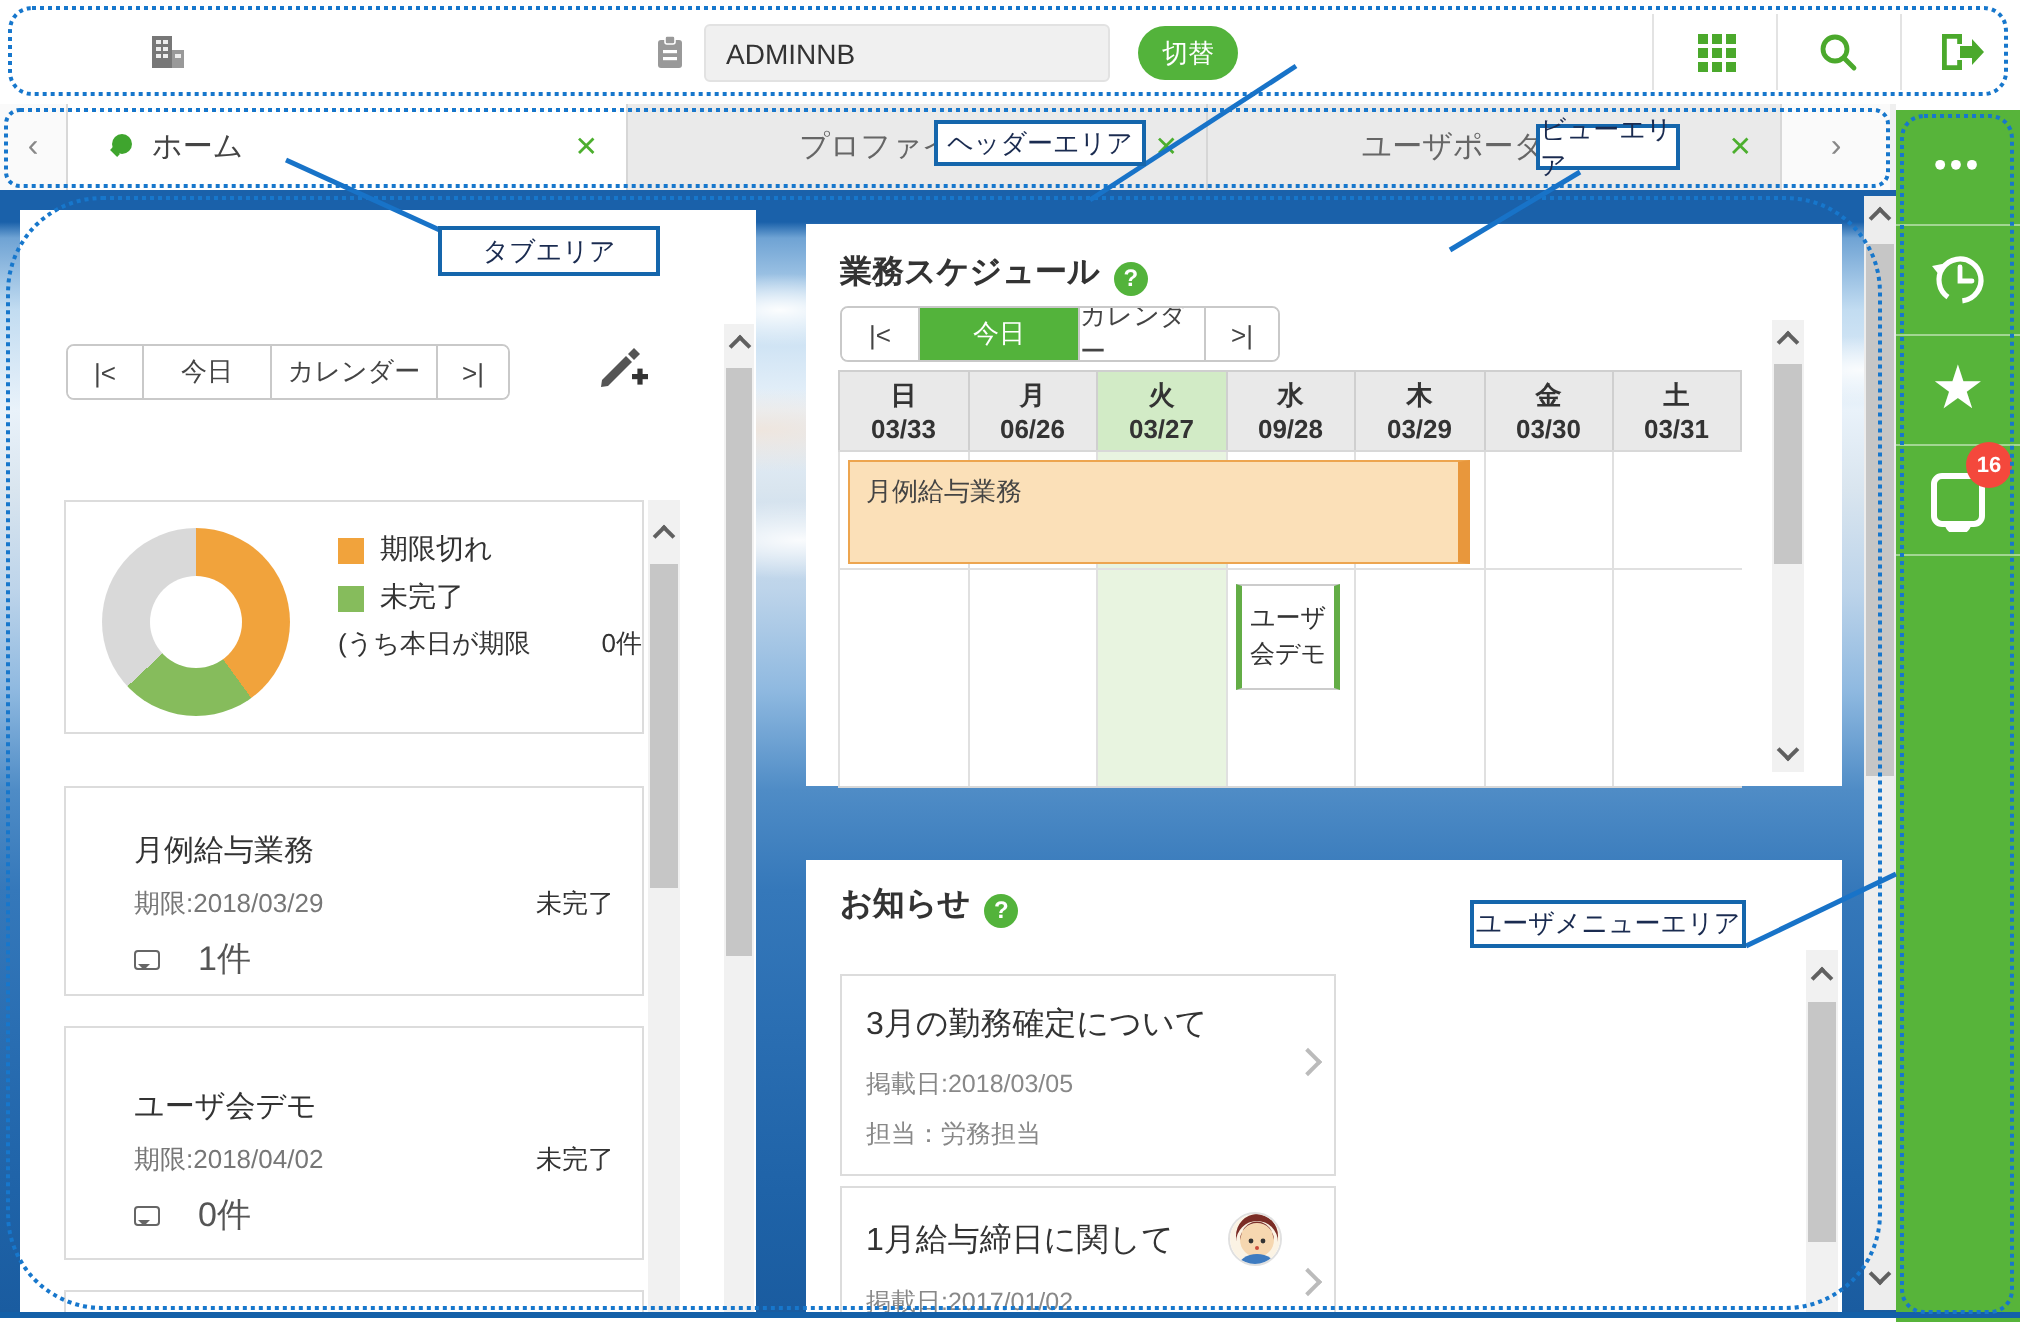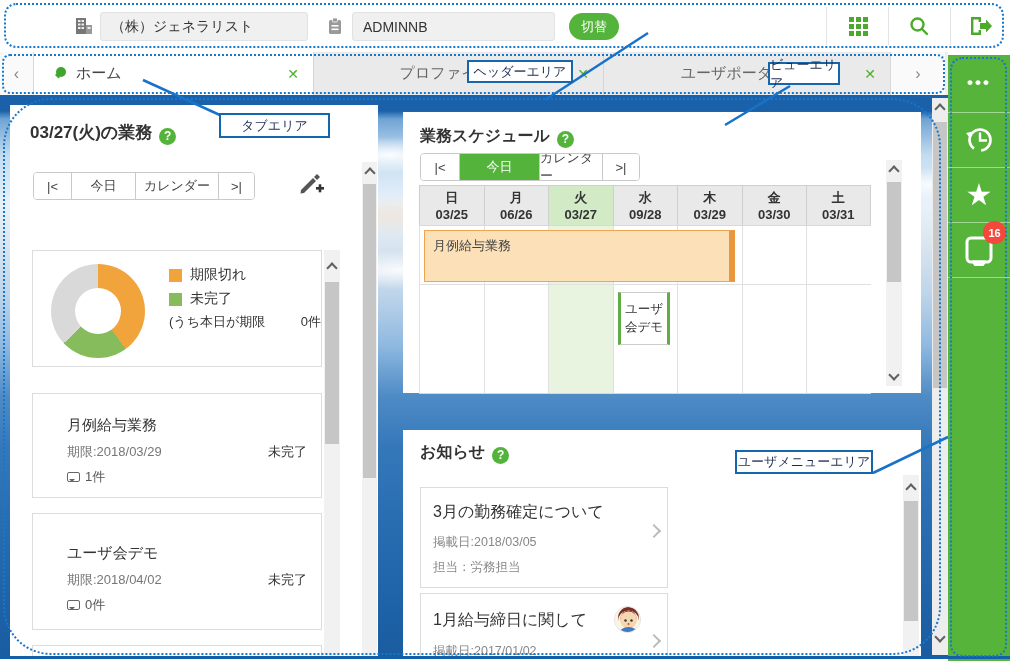--- a/index.html
+++ b/index.html
@@ -58,21 +58,21 @@
   .sb .thumb { position:absolute; left:1px; right:1px; background:#C6C6C6; }
   .arr { position:absolute; left:50%; width:8px; height:8px; border-left:2px solid #606060; border-top:2px solid #606060; }
   .arr.up { transform:translateX(-50%) rotate(45deg); }
   .arr.dn { transform:translateX(-50%) rotate(225deg); }
 
   
   .cardlist-card { position:absolute; left:0; width:290px; background:#fff; border:1px solid #DCDCDC; }
   .task-title { position:absolute; left:34px; top:22px; font-size:15px; color:#333; }
   .task-deadline { position:absolute; left:34px; top:49px; font-size:13px; color:#777; }
   .task-status { position:absolute; right:14px; top:49px; font-size:13px; color:#333; }
-  .task-msg { position:absolute; left:34px; top:74px; font-size:13px; color:#555; display:flex; align-items:center; gap:5px; }
+  .task-msg { position:absolute; left:34px; top:74px; font-size:17px; color:#555; display:flex; align-items:center; gap:19px; }
   .task-badge { position:absolute; left:146px; top:66px; background:#F0474B; color:#fff; font-size:12px; padding:4px 8px; }
   .legend-row { position:absolute; left:136px; display:flex; align-items:center; font-size:14px; color:#333; width:152px; }
   .swatch { width:13px; height:13px; margin-right:8px; flex:none; }
   #donut { position:absolute; left:18px; top:13px; width:94px; height:94px; border-radius:50%; }
   #donut:after { content:""; position:absolute; left:24px; top:24px; width:46px; height:46px; border-radius:50%; background:#fff; }
 
   
   .grid { position:absolute; left:16px; top:73px; width:452px; }
   .grid-hdr { display:flex; }
   .gcell { width:64.5px; height:40px; background:#E9E9E9; border-left:1px solid #CFCFCF; border-top:1px solid #CFCFCF;
@@ -130,21 +130,20 @@
       <g fill="#EDEDED">
         <rect x="4" y="4" width="2.5" height="2"></rect>
           <rect x="7.5" y="4" width="2.5" height="2"></rect>
         <rect x="4" y="7.5" width="2.5" height="2"></rect>
           <rect x="7.5" y="7.5" width="2.5" height="2"></rect>
         <rect x="4" y="11" width="2.5" height="2"></rect>
           <rect x="7.5" y="11" width="2.5" height="2"></rect>
         <rect x="13.5" y="11" width="3" height="2"></rect>
       </g>
     </svg>
-    <input class="field" style="left: 100px; top: 12px; width: 208px;" readonly="" value="（株）ジェネラリスト">
     <svg class="hdr-icon" style="left:326px;top:17px" width="18" height="18" viewBox="0 0 18 18">
       <rect x="3" y="3" width="12" height="14" rx="1.5" fill="#999"></rect>
       <rect x="6.5" y="1" width="5" height="4" rx="1" fill="#999" stroke="#fff" stroke-width="0.8"></rect>
       <rect x="5.5" y="8" width="7" height="1.6" fill="#fff"></rect>
       <rect x="5.5" y="11.5" width="7" height="1.6" fill="#fff"></rect>
     </svg>
     <input class="field" style="left: 352px; top: 12px; width: 203px;" readonly="" value="ADMINNB">
     <button class="btn-switch">切替</button>
 
     <div class="hdr-div" style="left:826px"></div>
@@ -189,23 +188,20 @@
     <div class="tab inactive" style="left:603px;width:287px">
       <span class="lbl">ユーザポータル</span>
       <span class="tab-x">✕</span>
     </div>
     <div class="tab-nav" style="left:890px;width:55px;border-left:1px solid #D8D8D8">›</div>
   </div>
 
   <div class="view">
 
     <div class="panel" style="left:10px;top:10px;width:368px;height:551px">
-      <div class="p-title" style="left:20px;top:16px;font-size:17px">
-        <span>03/27(火)の業務</span><span class="help">?</span>
-      </div>
       <div class="segnav" style="left:23px;top:67px">
         <div class="seg" style="width:37px">|&lt;</div>
         <div class="seg" style="width:64px">今日</div>
         <div class="seg" style="width:83px">カレンダー</div>
         <div class="seg" style="width:36px">&gt;|</div>
       </div>
       <svg style="position:absolute;left:288px;top:65px;cursor:pointer" width="26" height="26" viewBox="0 0 26 26">
         <path d="M3 20 L15 8 L18 11 L6 23 L2.5 23.5 z" fill="#555"></path>
         <path d="M16 7 L19 4 L22 7 L19 10 z" fill="#555"></path>
         <rect x="18" y="17" width="8" height="2.6" fill="#333"></rect>
@@ -271,21 +267,21 @@
       </div>
       <div class="segnav" style="left:17px;top:41px">
         <div class="seg" style="width:38px">|&lt;</div>
         <div class="seg green" style="width:80px">今日</div>
         <div class="seg" style="width:63px">カレンダー</div>
         <div class="seg" style="width:37px">&gt;|</div>
       </div>
 
       <div class="grid">
         <div class="grid-hdr">
-          <div class="gcell"><span>日</span><br><span>03/25</span></div>
+          <div class="gcell"><span>日</span><br><span>03/33</span></div>
           <div class="gcell"><span>月</span><br><span>06/26</span></div>
           <div class="gcell today"><span>火</span><br><span>03/27</span></div>
           <div class="gcell"><span>水</span><br><span>09/28</span></div>
           <div class="gcell"><span>木</span><br><span>03/29</span></div>
           <div class="gcell"><span>金</span><br><span>03/30</span></div>
           <div class="gcell"><span>土</span><br><span>03/31</span></div>
         </div>
         <div class="grid-body">
           <div class="bcol"></div>
           <div class="bcol"></div>

